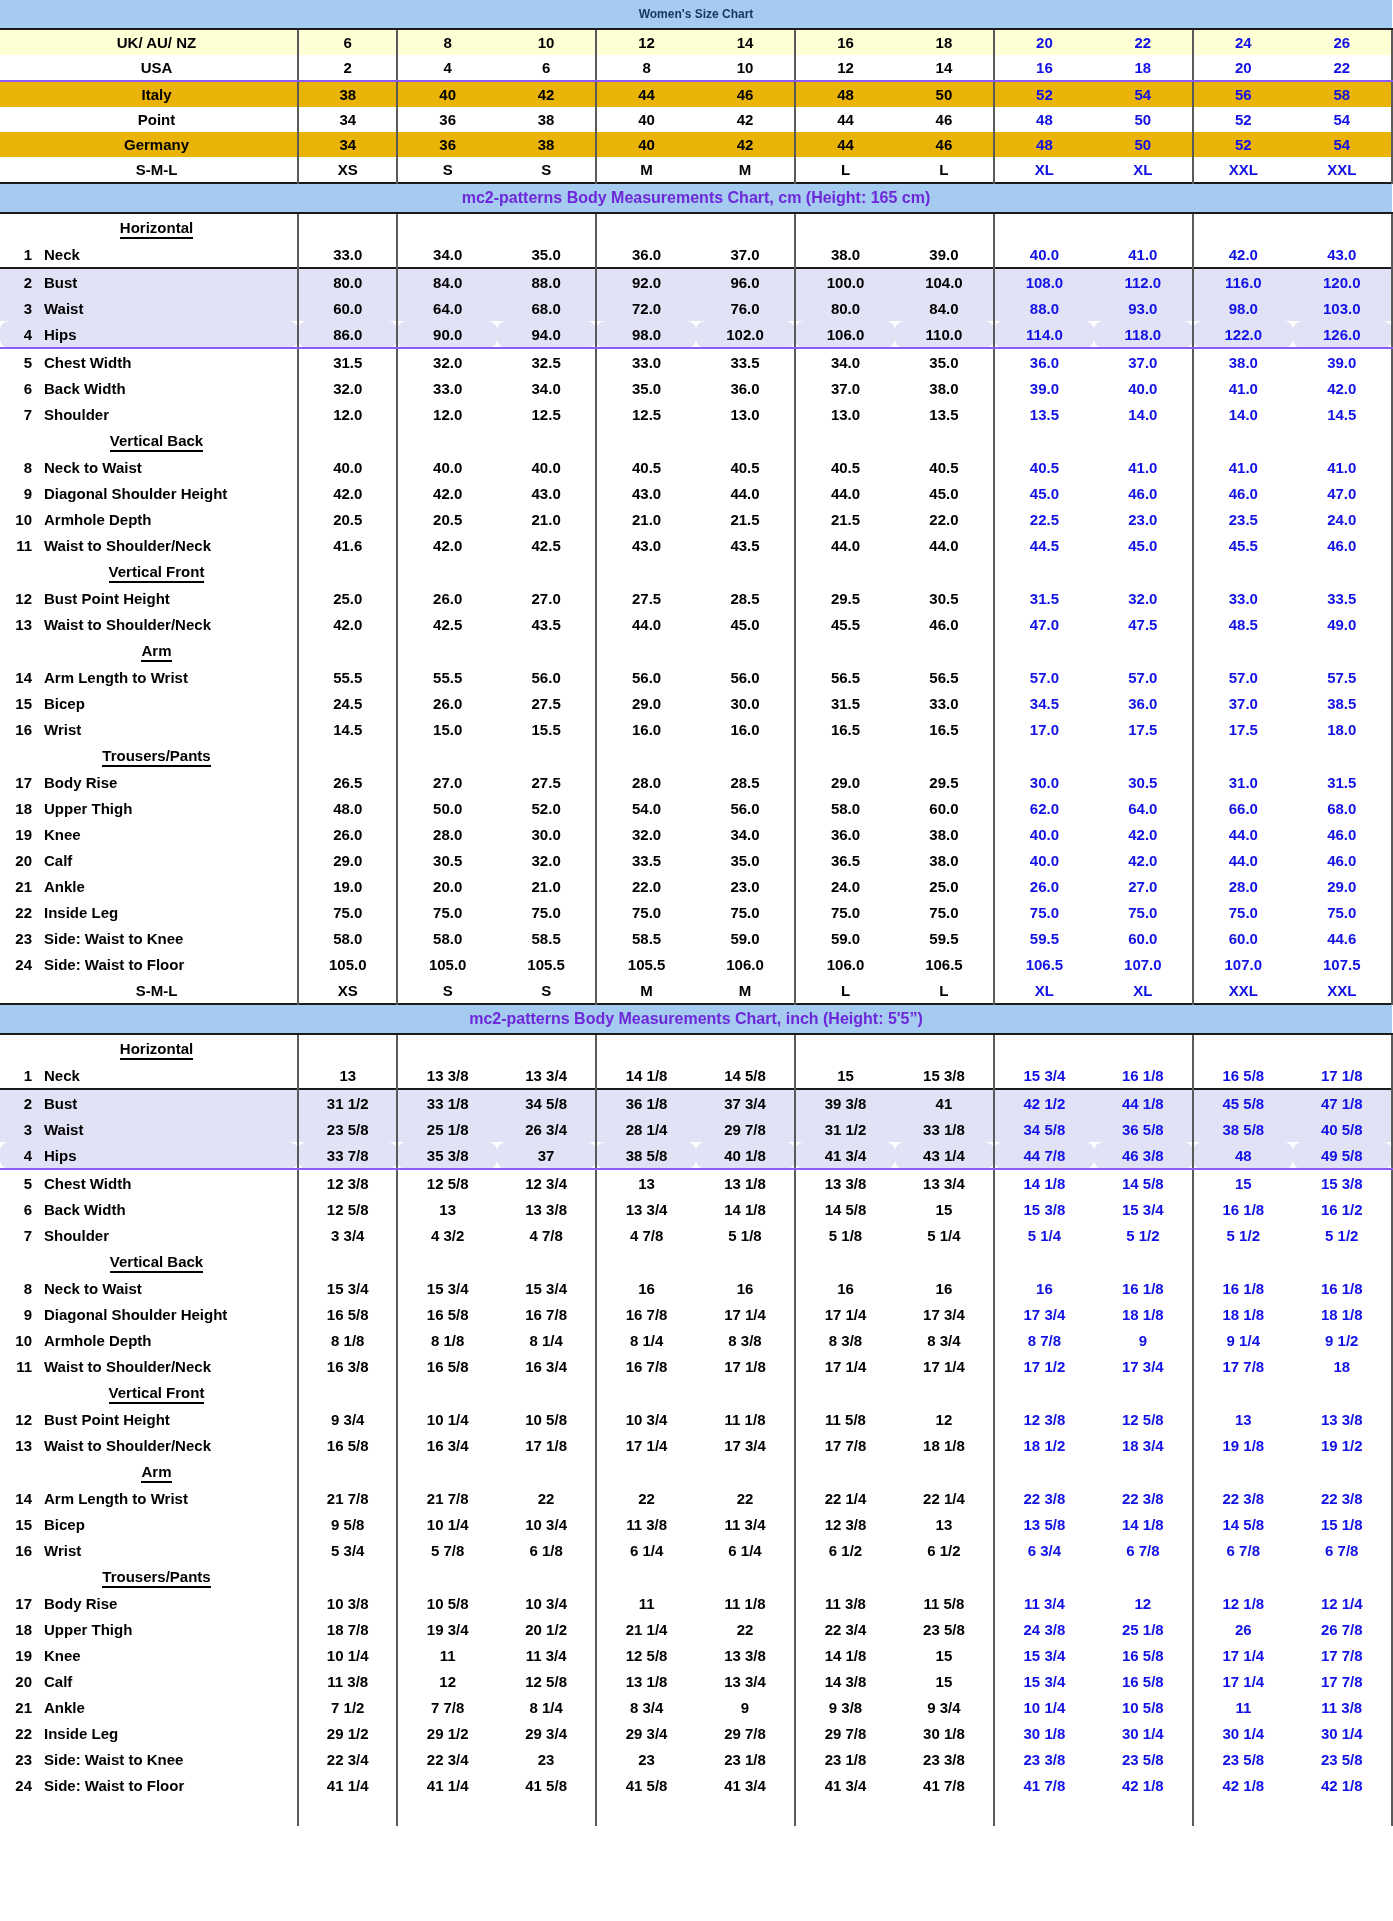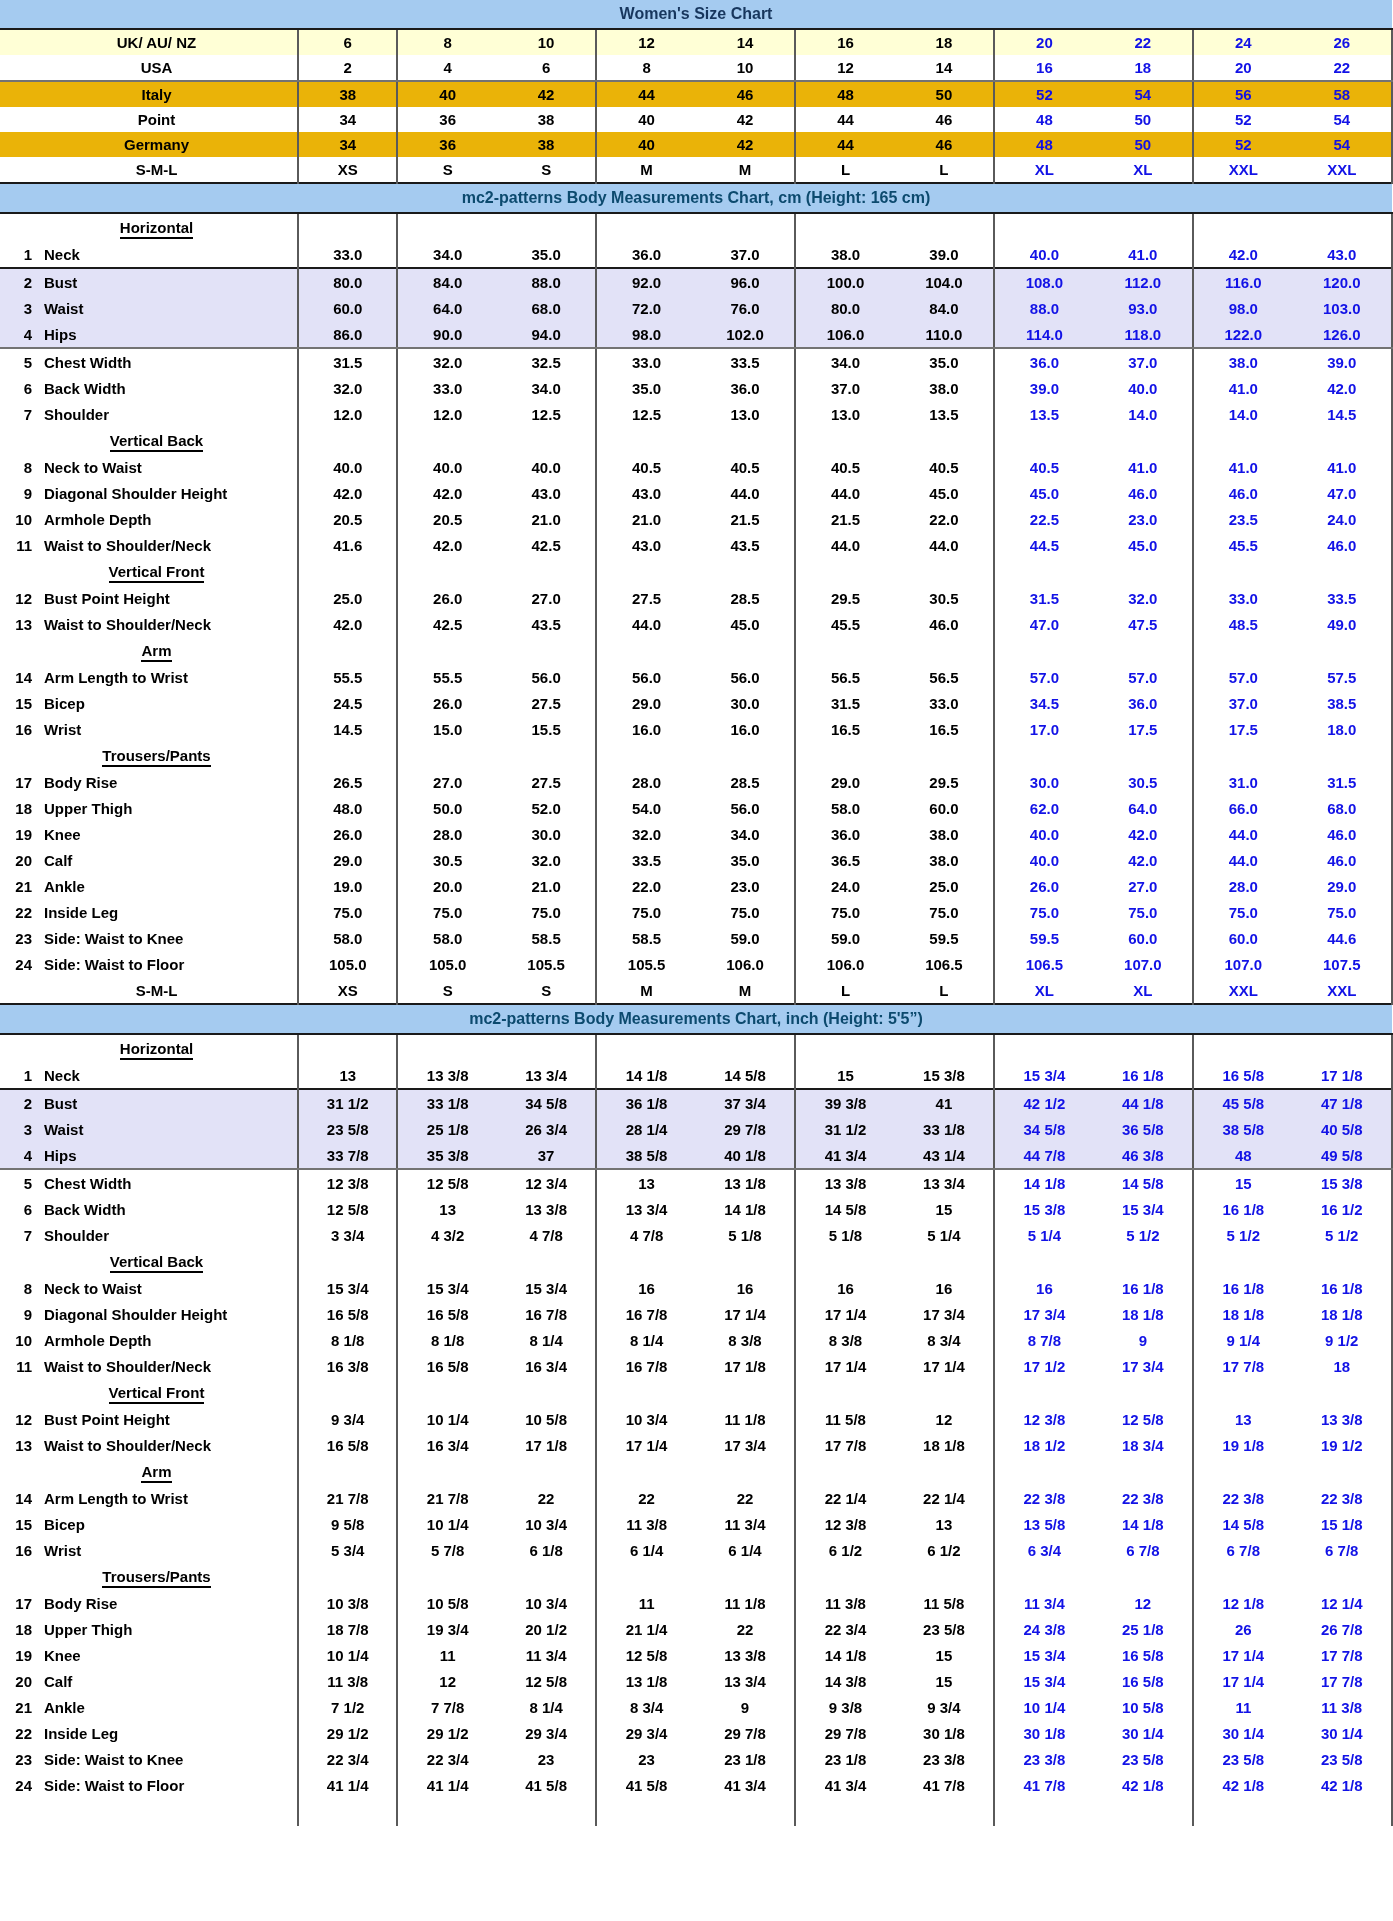--- a/index.html
+++ b/index.html
@@ -5,27 +5,27 @@
   html,body{margin:0;padding:0;background:#ffffff;}
   body{width:1393px;height:1921px;font-family:"Liberation Sans",sans-serif;font-weight:bold;}
   table{border-collapse:collapse;table-layout:fixed;width:1393px;}
   col.lblcol{width:298px;}
   td{height:26px;padding:0;font-size:15px;font-weight:bold;color:#000;overflow:hidden;white-space:nowrap;vertical-align:middle;}
   td.val{text-align:center;}
   td.gb{border-right:2px solid #5a5a5a;}
   td.lbl{border-right:2px solid #5a5a5a;padding-left:6px;}
   td.lbl.center{text-align:center;padding-left:16px;}
   tr.conv td{height:25px;}
-  tr.title-row td{background:#a5cbf0;text-align:center;color:#17365d;font-size:16px;height:28px;border-bottom:2px solid #1a1a1a;}
-  tr.band td{background:#a5cbf0;text-align:center;color:#0c4a6e;font-size:16px;height:28px;border-top:2px solid #1a1a1a;border-bottom:2px solid #1a1a1a;}
+  tr.title-row td{background:#a5cbf0;text-align:center;color:#17365d;font-size:12px;height:28px;border-bottom:2px solid #1a1a1a;}
+  tr.band td{background:#a5cbf0;text-align:center;color:#6d28d9;font-size:16px;height:28px;border-top:2px solid #1a1a1a;border-bottom:2px solid #1a1a1a;}
   tr.bg-yellow td{background:#ffffd6;}
   tr.bg-gray td{background:#eab308;}
   tr.hl td{background:#e2e2f7;}
   tr.bt td{border-top:2px solid #1a1a1a;}
-  tr.bb td{border-bottom:2px solid #737373;}
+  tr.bb td{border-bottom:2px solid #8b5cf6;border-radius:9px;}
   td.blue{color:#1212e6;}
   .lbl .num{display:inline-block;width:26px;text-align:right;margin-right:12px;}
   tr.section td{height:27px;}
   .section-label{border-bottom:2px solid #000;padding-bottom:1px;}
   tr.tail td{height:28px;}
 </style>
 </head>
 <body>
 
 <table>

